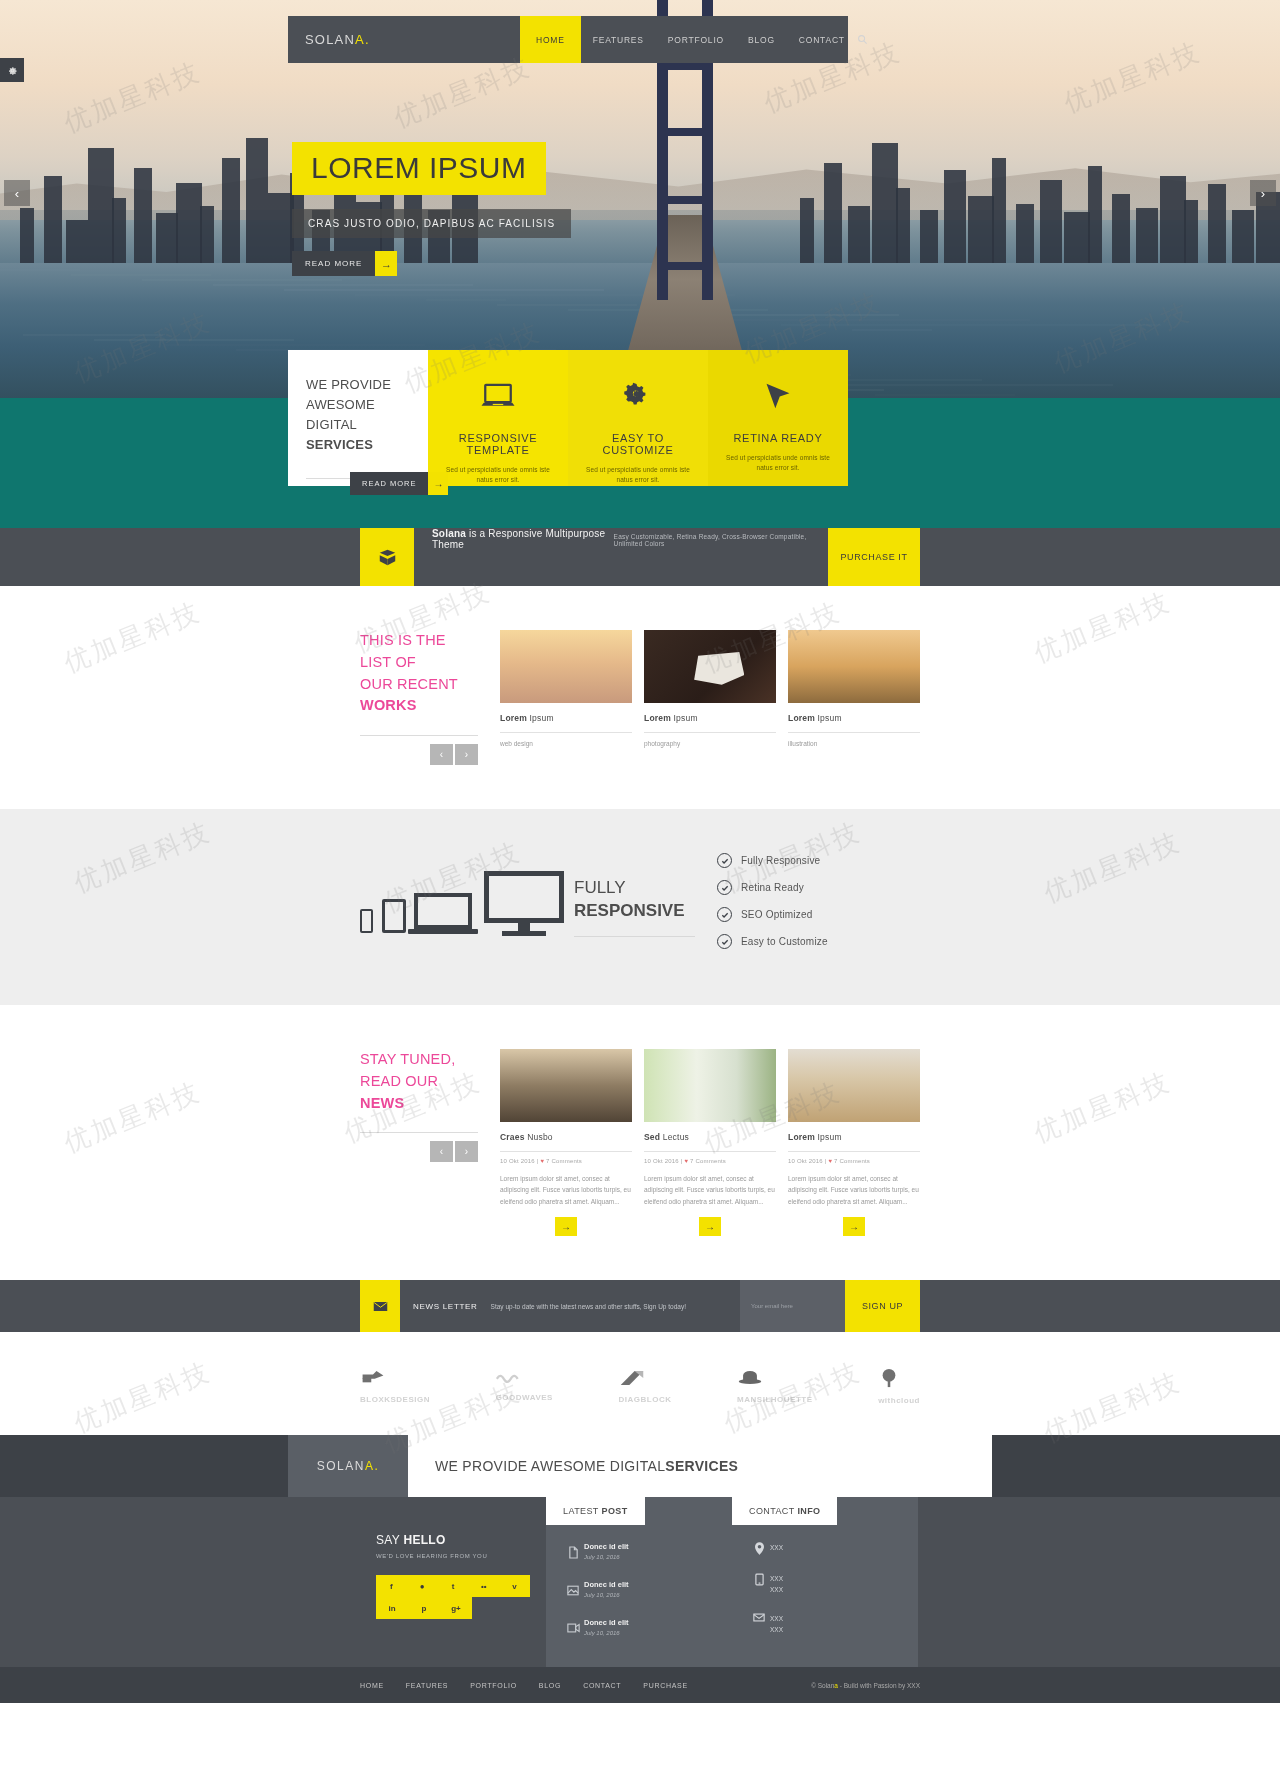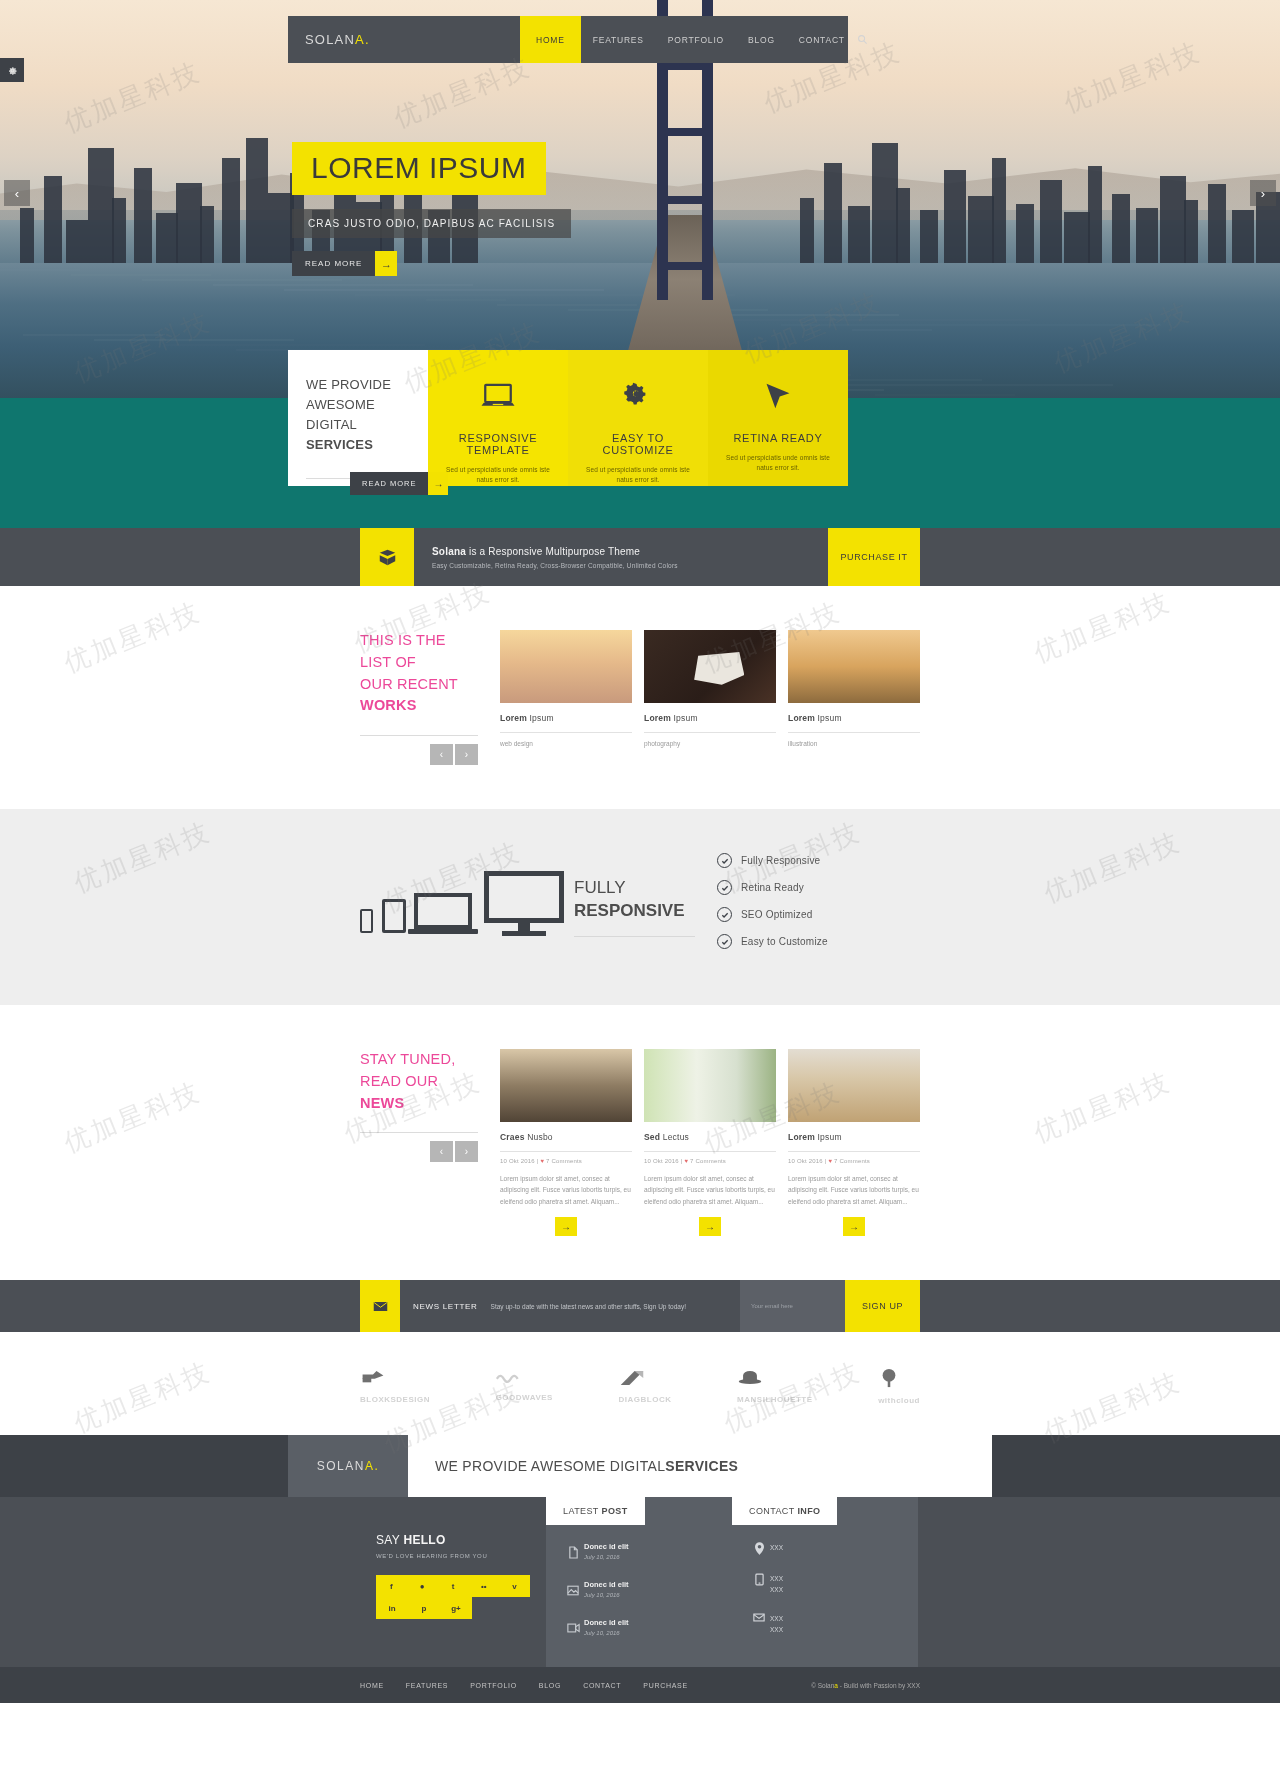--- a/index.html
+++ b/index.html
@@ -82,21 +82,21 @@
   .svc-card.c2 { background:#f0df06; }
   .svc-card.c3 { background:#ead900; }
   .svc-icon { height:40px; display:flex; align-items:center; justify-content:center; margin-bottom:16px; }
   .svc-name { font-size:11px; letter-spacing:.7px; color:#3c3c3c; margin-bottom:9px; }
   .svc-desc { font-size:6.5px; line-height:1.6; color:#6a6300; letter-spacing:.1px; }
 
   
   .purchase { background:#4b4f55; height:58px; }
   .purchase .wrap { height:58px; display:flex; align-items:stretch; }
   .pbox { width:54px; background:#f3e200; display:flex; align-items:center; justify-content:center; }
-  .ptext { flex:1; display:flex; flex-direction:column; justify-content:center; padding-left:18px; }
+  .ptext { flex:1; display:flex; flex-direction:row; justify-content:center; padding-left:18px; }
   .ptext .t1 { color:#f2f2f2; font-size:10px; letter-spacing:.2px; }
   .ptext .t1 b { font-weight:700; }
   .ptext .t2 { color:#b9bcc0; font-size:6.5px; margin-top:5px; letter-spacing:.2px; }
   .pbtn { width:92px; background:#f3e200; display:flex; align-items:center; justify-content:center;
     color:#3a3a3a; font-size:9px; letter-spacing:.6px; }
 
   
   .sec { padding:44px 0; }
   .sec.grey { background:#eeeeee; }
   .sec-row { display:flex; }

